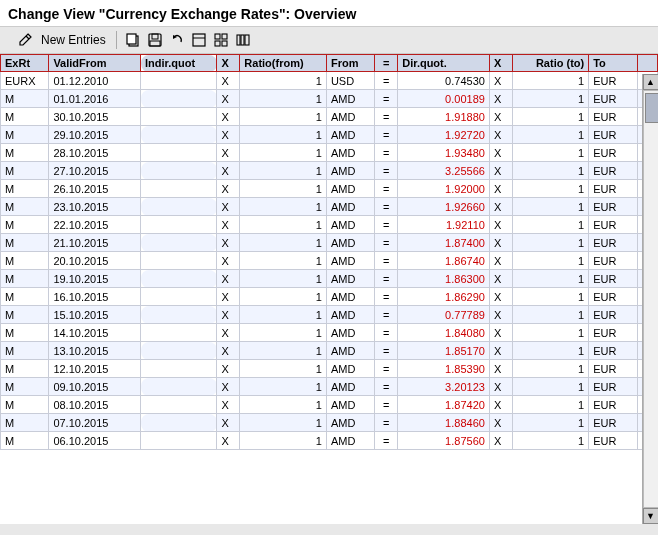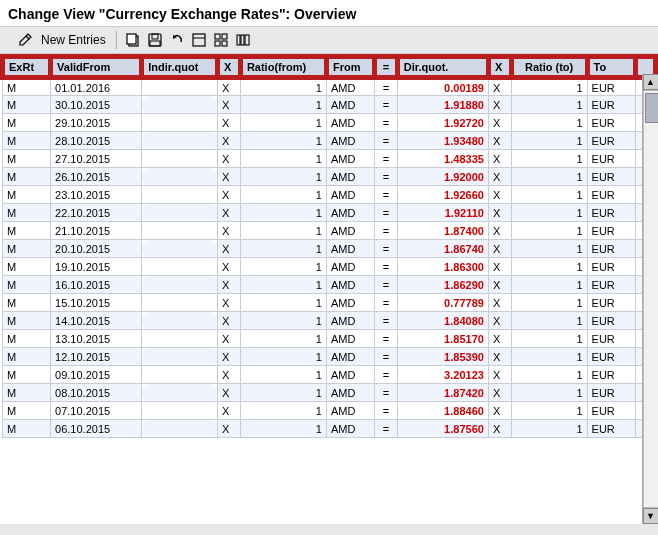--- a/index.html
+++ b/index.html
@@ -62,21 +62,21 @@
     }
     table {
       border-collapse: collapse;
       width: 100%;
       table-layout: fixed;
     }
     thead tr {
       background: #d0d8e8;
     }
     thead th {
-      border: 5px solid #b91c1c;
+      border: 1px solid #b91c1c;
       padding: 2px 4px;
       font-size: 11px;
       font-weight: bold;
       color: #000;
       text-align: left;
       white-space: nowrap;
       overflow: hidden;
       margin-left: 20px;
     }
     tbody tr {
@@ -96,25 +96,25 @@
     }
     .col-exrt { width: 38px; }
     .col-valid { width: 72px; }
     .col-indir { width: 60px; border-radius: 8px; }
     .col-x1 { width: 18px; }
     .col-ratio-from { width: 68px; text-align: left; }
     .col-from { width: 38px; }
     .col-eq { width: 18px; text-align: center; }
     .col-dirquot { width: 72px; }
     .col-x2 { width: 18px; }
-    .col-ratio-to { width: 60px; text-align: center; }
+    .col-ratio-to { width: 60px; text-align: right; }
     .col-to { width: 38px; }
     td.right { text-align: right; }
     td.center { text-align: center; }
-    .red-val { color: #cc0000; font-weight: bold; }
+    .red-val { color: #cc0000; font-weight: normal; }
     .scrollbar-area {
       position: absolute;
       right: 0;
       top: 20px;
       width: 16px;
       bottom: 0;
       background: #e0e0e0;
       border-left: 1px solid #aaa;
       display: flex;
       flex-direction: column;
@@ -227,20 +227,34 @@
         <th class="col-from">From</th>
         <th class="col-eq">=</th>
         <th class="col-dirquot">Dir.quot.</th>
         <th class="col-x2">X</th>
         <th class="col-ratio-to">Ratio (to)</th>
         <th class="col-to">To</th>
         <th style="width:16px;"></th>
       </tr>
     </thead>
     <tbody id="table-body">
+    <tr>
+          <td class="col-exrt">EURX</td>
+          <td class="col-valid">01.12.2010</td>
+          <td class="col-indir"></td>
+          <td class="col-x1">X</td>
+          <td class="col-ratio-from right">1</td>
+          <td class="col-from">USD</td>
+          <td class="col-eq center">=</td>
+          <td class="col-dirquot right">0.74530</td>
+          <td class="col-x2">X</td>
+          <td class="col-ratio-to right">1</td>
+          <td class="col-to">EUR</td>
+          <td></td>
+        </tr>
         <tr>
           <td class="col-exrt">M</td>
           <td class="col-valid">01.01.2016</td>
           <td class="col-indir"></td>
           <td class="col-x1">X</td>
           <td class="col-ratio-from right">1</td>
           <td class="col-from">AMD</td>
           <td class="col-eq center">=</td>
           <td class="col-dirquot right"><span class="red-val">0.00189</span></td>
           <td class="col-x2">X</td>
@@ -291,21 +305,21 @@
           <td></td>
         </tr>
         <tr>
           <td class="col-exrt">M</td>
           <td class="col-valid">27.10.2015</td>
           <td class="col-indir"></td>
           <td class="col-x1">X</td>
           <td class="col-ratio-from right">1</td>
           <td class="col-from">AMD</td>
           <td class="col-eq center">=</td>
-          <td class="col-dirquot right"><span class="red-val">1.48335</span></td>
+          <td class="col-dirquot right"><span class="red-val">3.25566</span></td>
           <td class="col-x2">X</td>
           <td class="col-ratio-to right">1</td>
           <td class="col-to">EUR</td>
           <td></td>
         </tr>
         <tr>
           <td class="col-exrt">M</td>
           <td class="col-valid">26.10.2015</td>
           <td class="col-indir"></td>
           <td class="col-x1">X</td>

